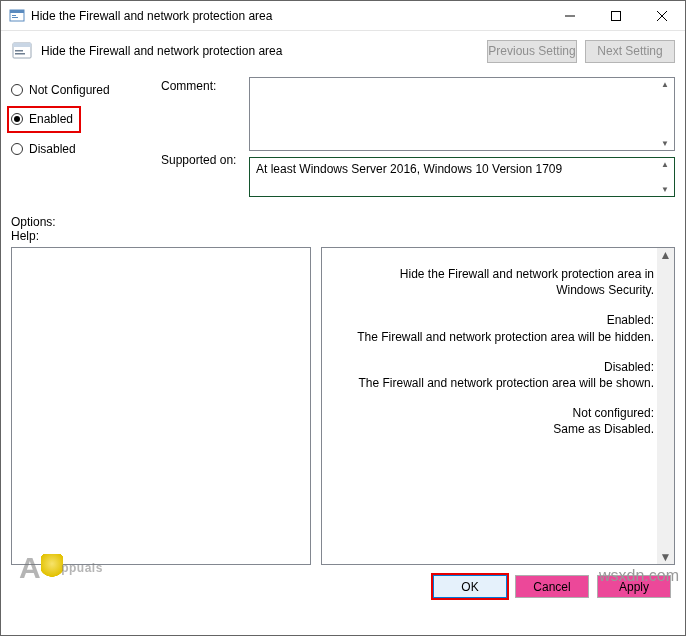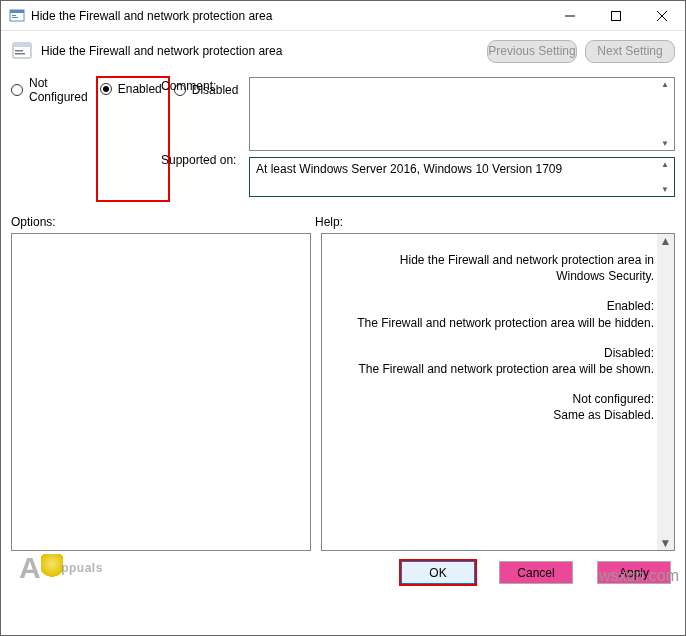--- a/index.html
+++ b/index.html
@@ -11,55 +11,55 @@
     .titlebar .title-text { flex: 1; color: #000; }
     .winctrls { display: flex; height: 100%; }
     .winctrl { width: 46px; display: flex; align-items: center; justify-content: center; color: #000; font-family: "Segoe MDL2 Assets", sans-serif; font-size: 10px; }
     .winctrl svg { width: 10px; height: 10px; stroke: #000; stroke-width: 1; fill: none; }
 
     
     .header { height: 40px; display: flex; align-items: center; padding: 0 10px; gap: 8px; }
     .header .policy-icon { width: 22px; height: 22px; }
     .header .policy-name { flex: 1; color: #000; }
     .nav-btn { width: 90px; height: 23px; background: #e1e1e1; border: 1px solid #adadad; color: #838383; display: flex; align-items: center; justify-content: center; }
-    .nav-btn.disabled { opacity: .9; border-radius: 9px; }
+    .nav-btn.disabled { opacity: .9; }
 
     
     .toparea { display: flex; gap: 10px; padding: 6px 10px 4px 10px; }
-    .radio-col { width: 140px; display: flex; flex-direction: row; gap: 12px; padding-top: 4px; }
+    .radio-col { width: 140px; display: flex; flex-direction: column; gap: 12px; padding-top: 4px; }
     .radio { display: flex; align-items: center; gap: 6px; height: 18px; }
     .radio .circle { width: 12px; height: 12px; border: 1px solid #333; border-radius: 50%; display: flex; align-items: center; justify-content: center; flex: 0 0 auto; }
     .radio .dot { width: 6px; height: 6px; border-radius: 50%; background: #000; display: none; }
     .radio.selected .dot { display: block; }
     .radio-hi { border: 2px solid #e60000; padding: 2px 6px 3px 2px; margin: -5px -8px -5px -4px; width: fit-content; }
 
     .right-col { flex: 1; display: flex; flex-direction: column; }
     .row { display: flex; align-items: flex-start; gap: 8px; }
     .lbl { width: 80px; text-align: left; padding-top: 2px; color: #000; }
     .comment-box { flex: 1; height: 74px; border: 1px solid #828790; background: #fff; position: relative; }
     .supported-box { flex: 1; height: 40px; border: 1px solid #14532d; background: #fff; padding: 4px 6px; color: #000; position: relative; margin-top: 6px; }
     .scroll-hint { position: absolute; right: 2px; width: 14px; color: #606060; font-size: 8px; text-align: center; }
     .scroll-hint.up { top: 2px; } .scroll-hint.down { bottom: 2px; }
 
     
-    .midlabels { display: flex; padding: 14px 10px 4px 10px; }
+    .midlabels { display: flex; padding: 14px 10px 4px 10px; flex-direction: column; }
     .midlabels .o-lbl { width: 304px; }
     .midlabels span { color: #000; }
 
     
     .panes { display: flex; gap: 10px; padding: 0 10px; height: 318px; }
     .pane { border: 1px solid #828790; background: #fff; position: relative; }
     .options-pane { width: 300px; }
     .help-pane { flex: 1; padding: 18px 20px 10px 14px; color: #000; }
     .help-pane p { margin-bottom: 14px; line-height: 1.35; text-align: right; }
     .help-pane p.ind { text-indent: 22px; }
     .help-pane .sb { position: absolute; right: 0; top: 0; bottom: 0; width: 17px; background: #f0f0f0; display: flex; flex-direction: column; justify-content: space-between; align-items: center; font-size: 8px; color: #606060; }
 
     
-    .btnrow { display: flex; justify-content: flex-end; gap: 24px; padding: 10px 14px; text-align: right; }
+    .btnrow { display: flex; justify-content: flex-end; gap: 8px; padding: 10px 14px; text-align: right; }
     .btn { width: 74px; height: 23px; background: #ec4899; border: 1px solid #adadad; display: flex; align-items: center; justify-content: center; color: #000; }
     .btn-hi { border: 2px solid #e60000; margin: -2px; padding: 0; }
     .btn-hi .btn { border: 1px solid #0078d7; background: #e5f1fb; }
 
     
     .wm { position: absolute; left: 18px; bottom: 50px; font-size: 30px; font-weight: 600; color: rgba(120,120,120,.55); letter-spacing: 0.5px; pointer-events: none; font-family: Arial, sans-serif; display:flex; align-items:center; }
     .wm .bulb { display:inline-block; width:22px; height:28px; background: radial-gradient(circle at 50% 35%, #f7e36b 0%, #e2c100 60%, transparent 62%); margin-right: -2px; }
     .attrib { position: absolute; right: 6px; bottom: 50px; font-size: 16px; color: #999; pointer-events: none; }
 
     .client { position: relative; height: calc(636px - 30px - 2px); }

